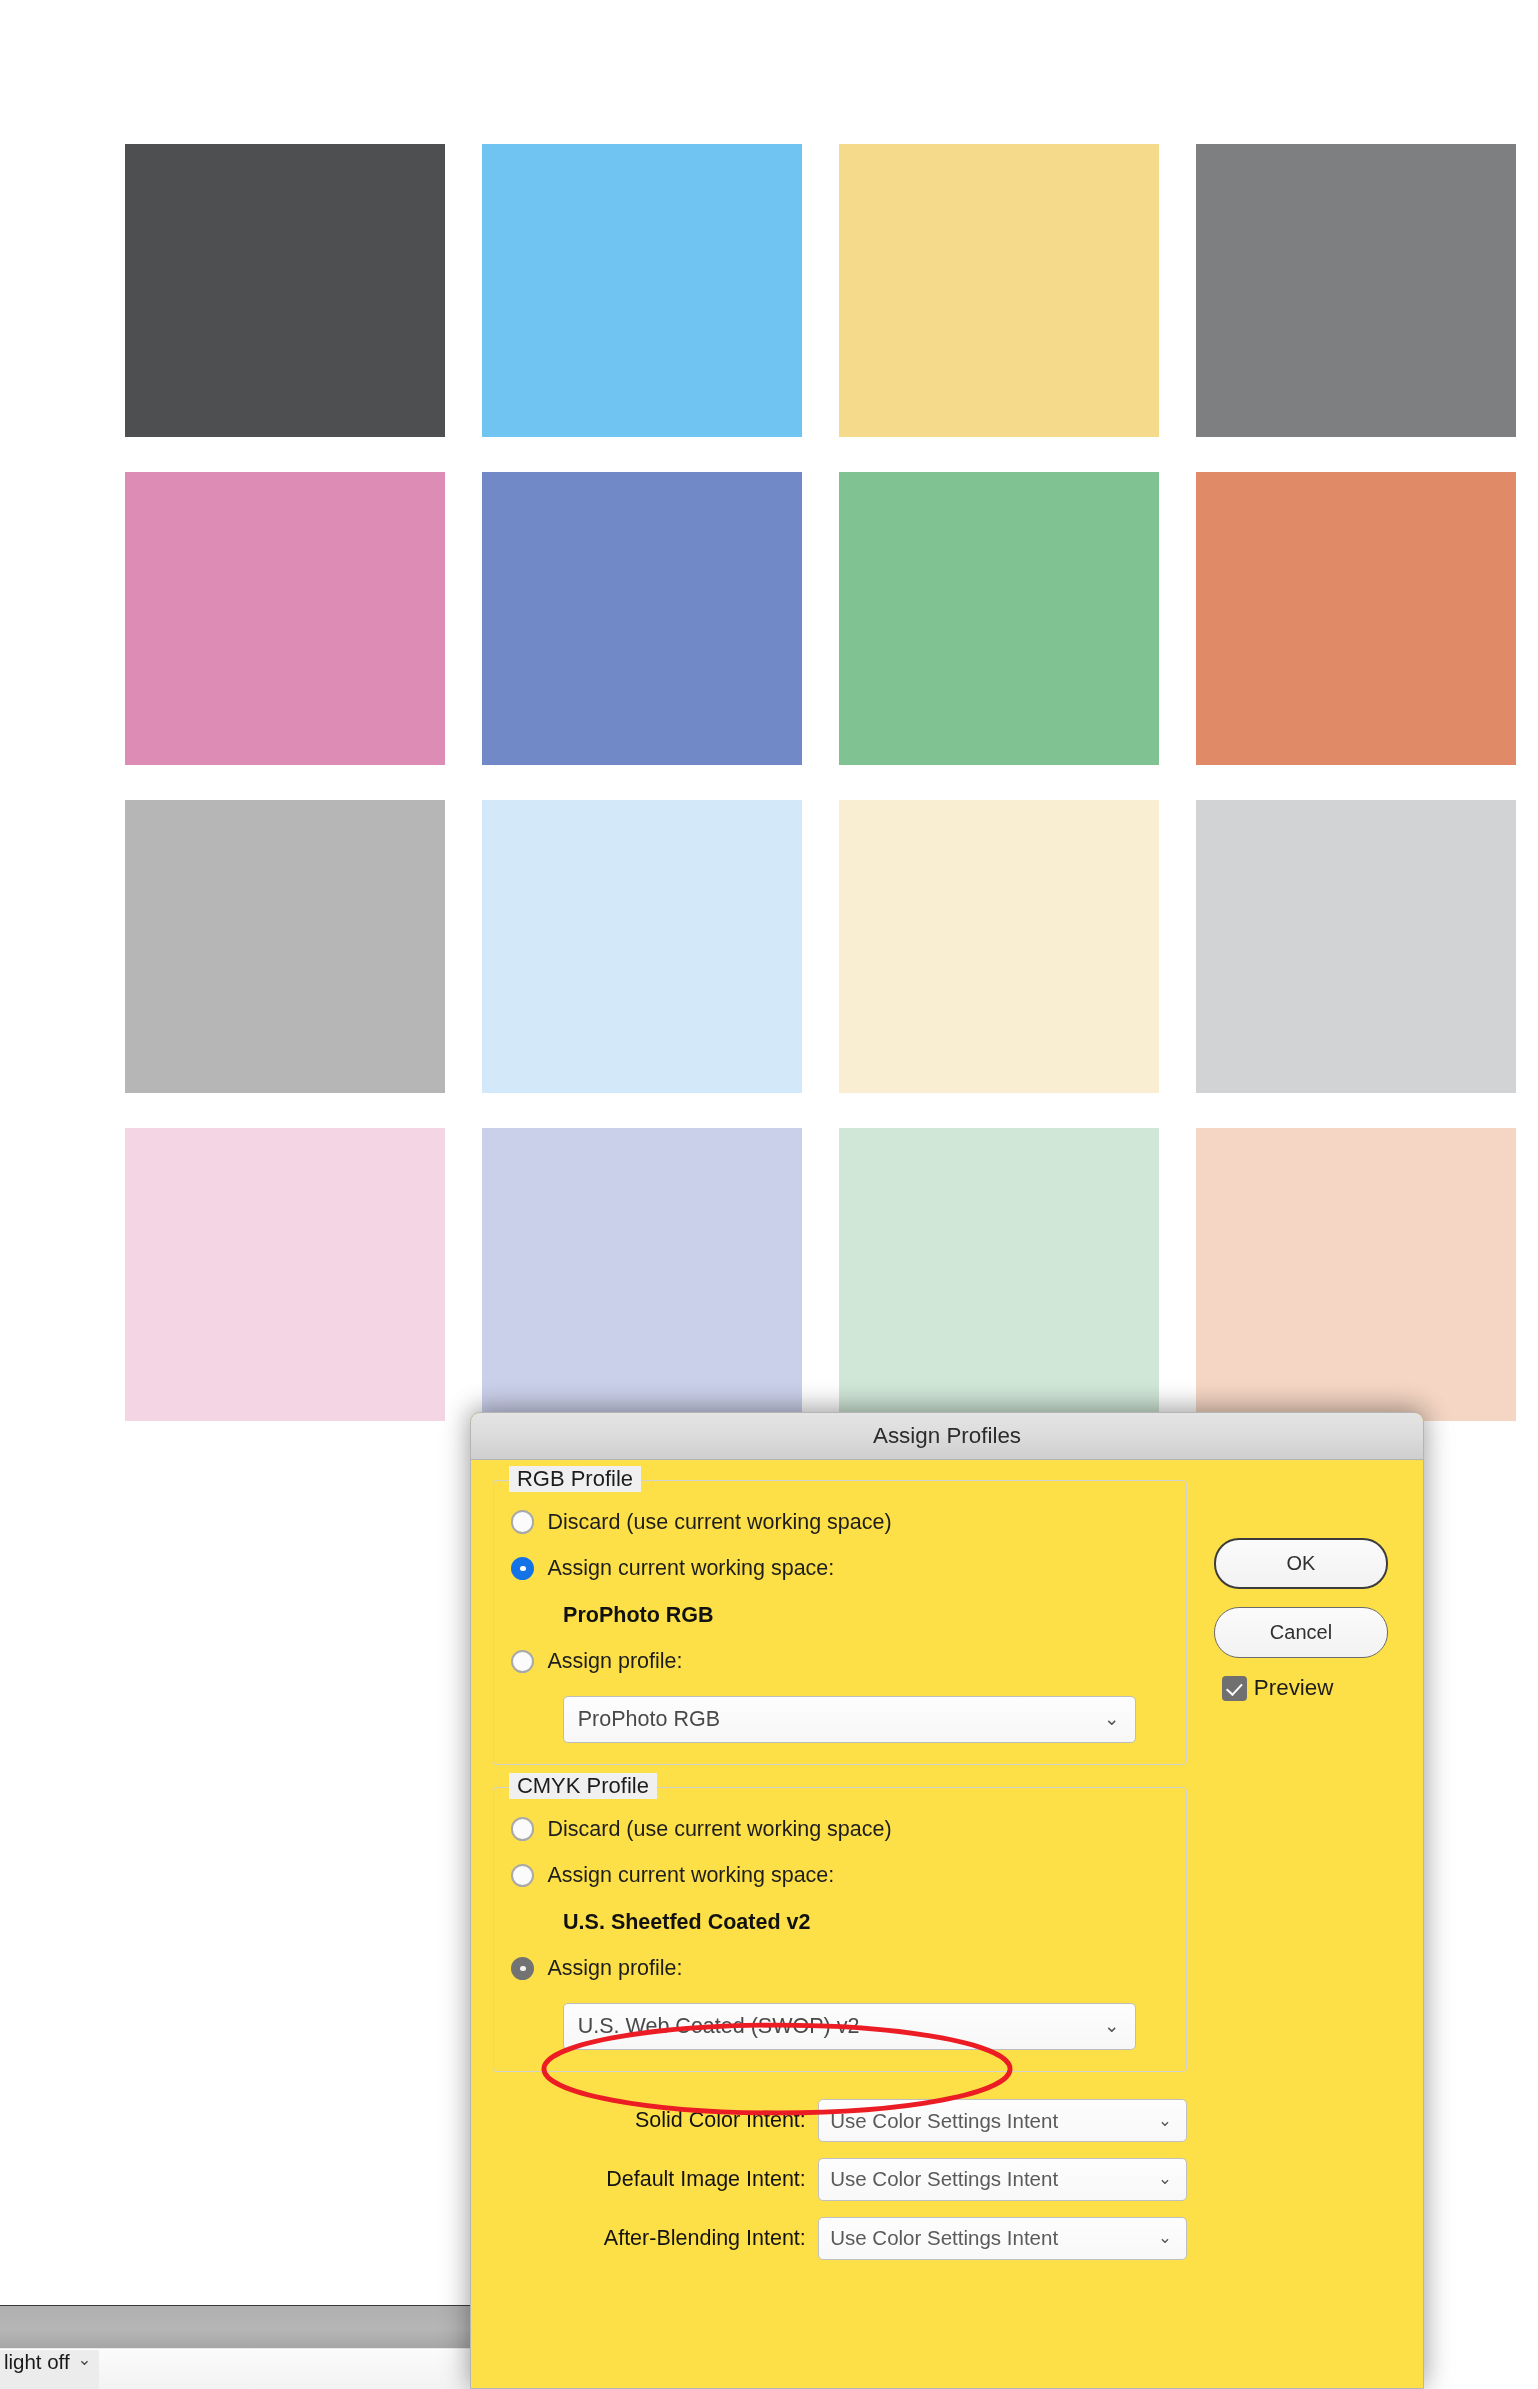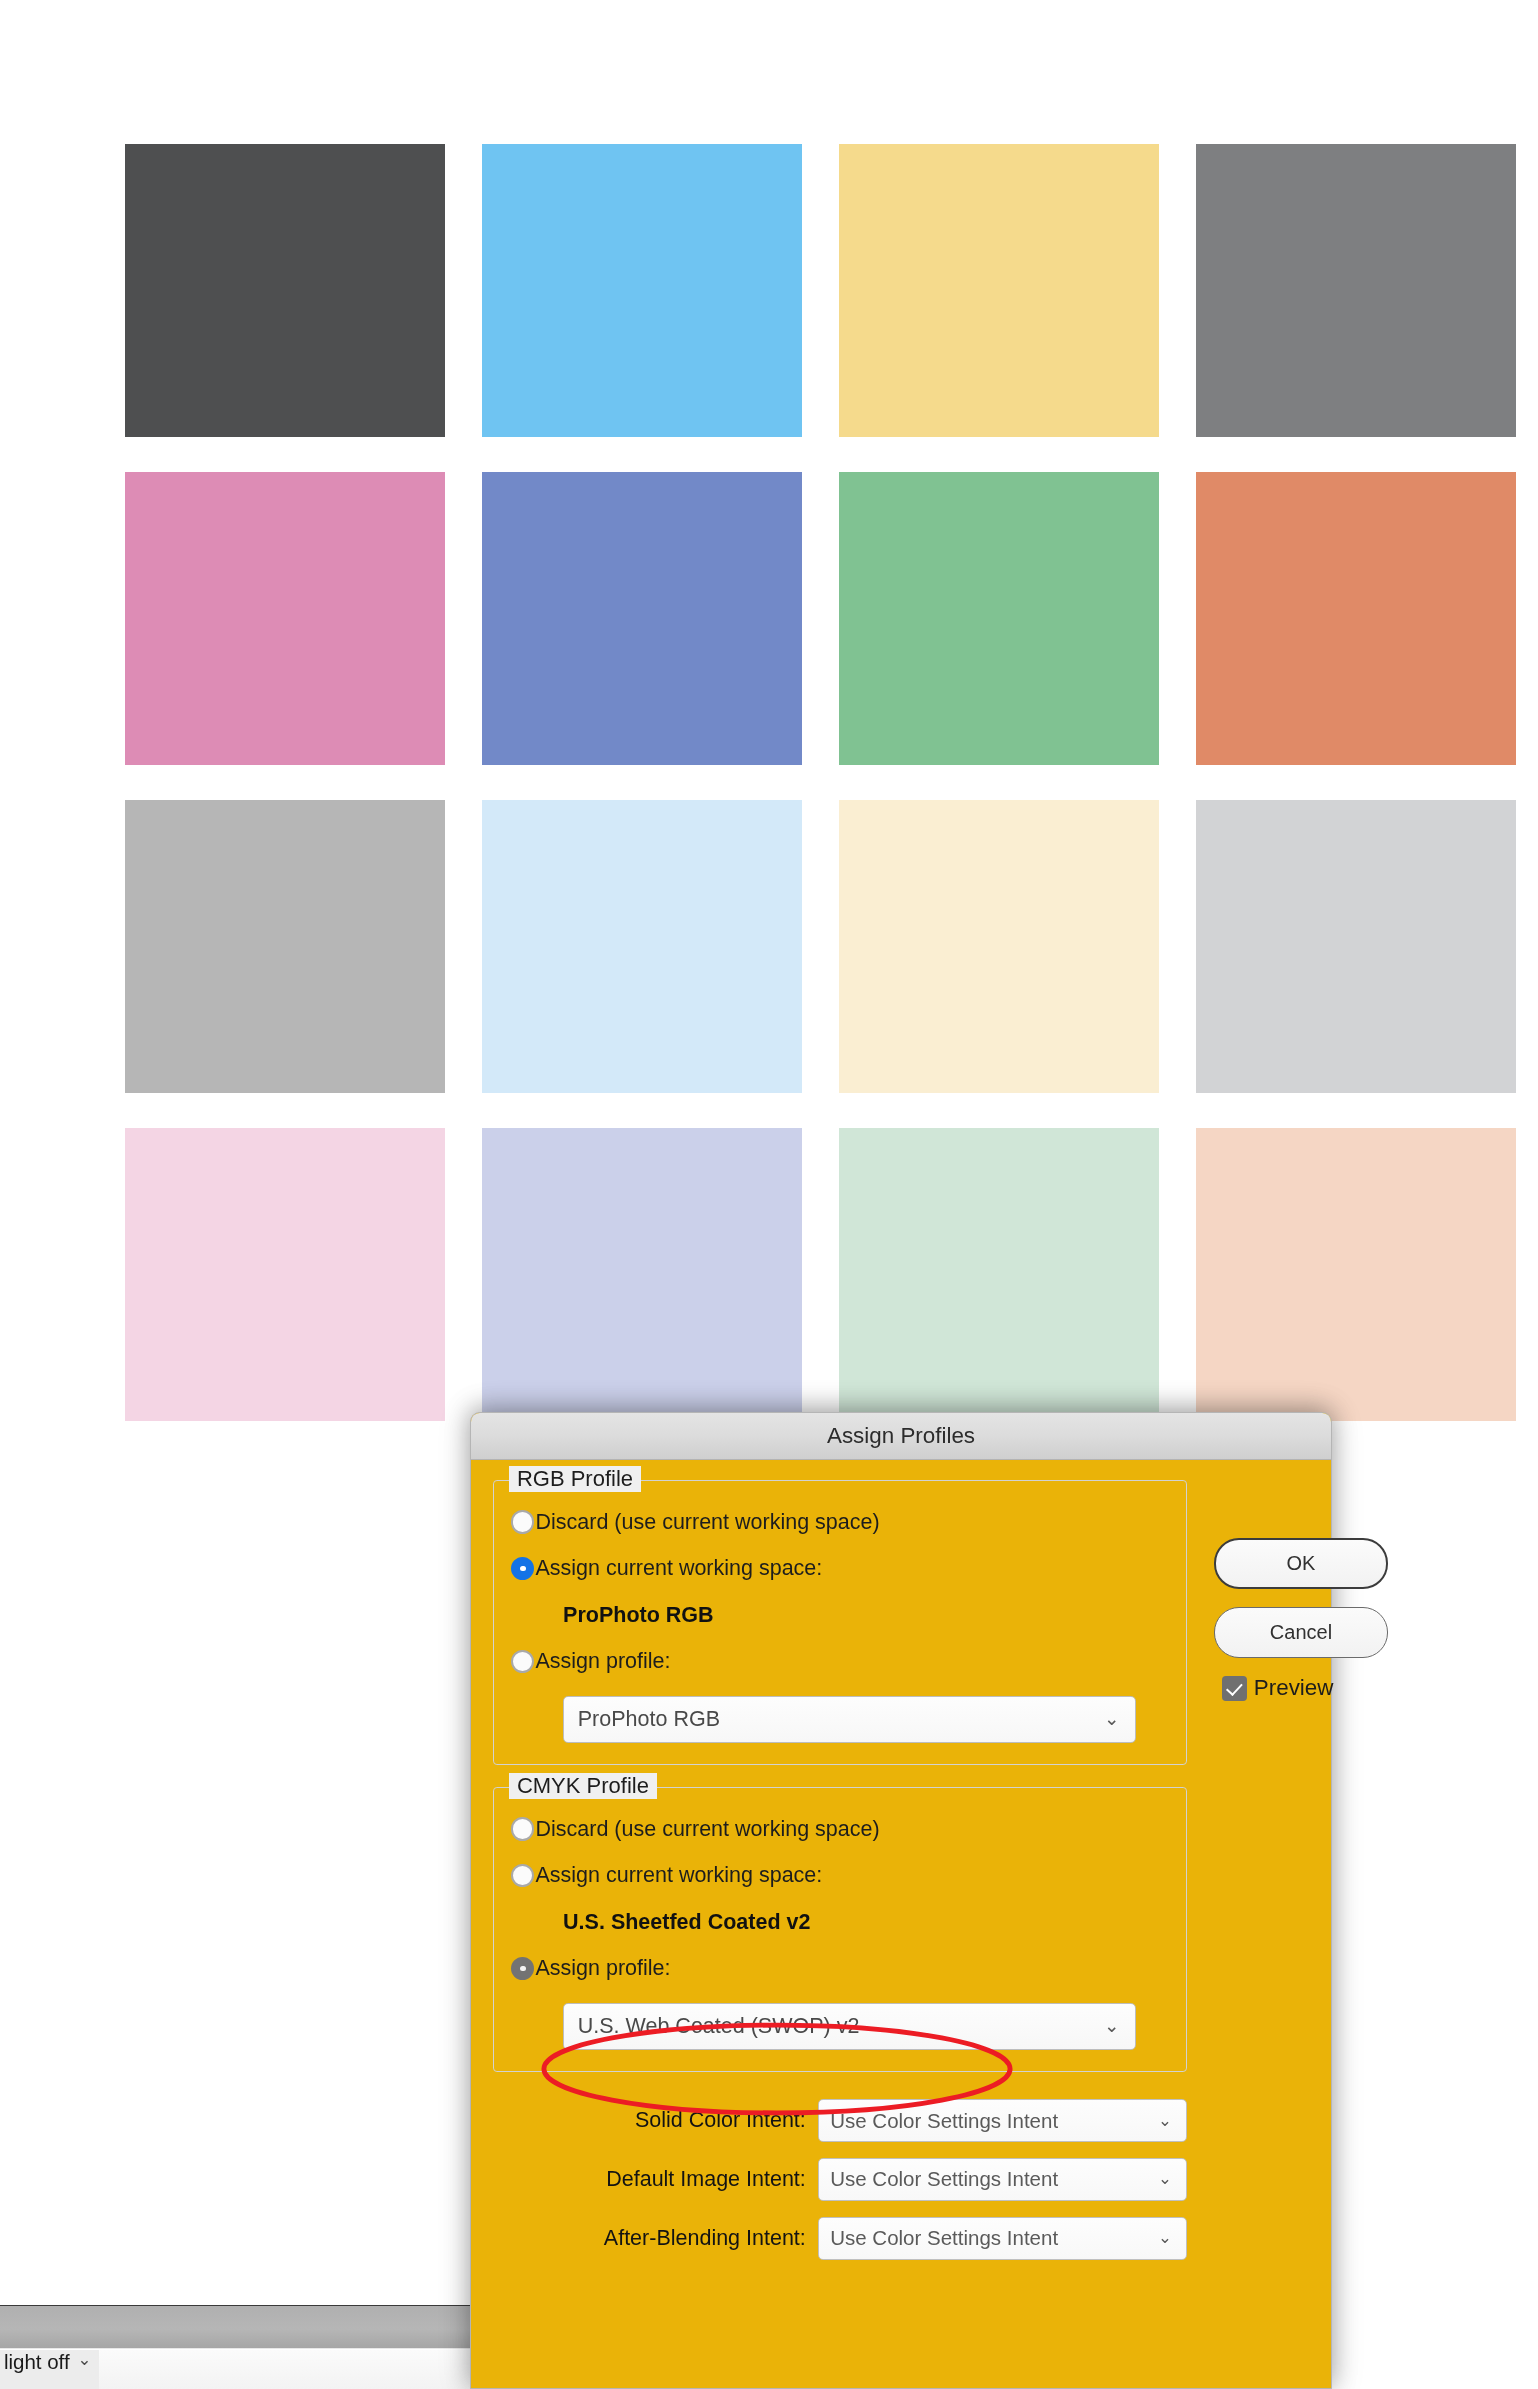--- a/index.html
+++ b/index.html
@@ -48,22 +48,22 @@
     display: flex; align-items: flex-start; gap: 7.8px;
     background: #ececec;
     font-size: 20.5px; color: #1a1a1a;
   }
   #light-off-select .chev { font-size: 16.6px; color: #4a4a4a; }
 
   
   #dialog {
     position: absolute;
     left: 470px; top: 1412px;
-    width: 862px; height: 977px;
-    background: #eab308;
+    width: 954px; height: 977px;
+    background: #fde047;
     border: 1px solid #b5b5b5;
     border-top-left-radius: 9.8px;
     border-top-right-radius: 9.8px;
     box-shadow: 0 -3.9px 25px rgba(0,0,0,0.26), 0 0 33px rgba(0,0,0,0.18);
   }
   #titlebar {
     height: 47px;
     background: linear-gradient(to bottom,#e4e4e4 0%,#dcdcdc 48%,#cfcfcf 100%);
     border-bottom: 1px solid #b3b3b3;
     border-top-left-radius: 8.8px; border-top-right-radius: 8.8px;
@@ -81,21 +81,21 @@
     margin-bottom: 21.5px;
     padding: 29px 17.6px 21.5px 17.6px;
     width: 694px;
   }
   .group-legend {
     position: absolute; top: -14.6px; left: 15.6px;
     background: #f0f0f0; padding: 0 7.8px;
     font-size: 22px; color: #1d1d1d;
   }
 
-  .radio-row { display: flex; align-items: center; gap: 1px; margin-bottom: 21.5px; }
+  .radio-row { display: flex; align-items: center; gap: 13px; margin-bottom: 21.5px; }
   .radio-row:last-child { margin-bottom: 0; }
   .radio {
     width: 23.4px; height: 23.4px; border-radius: 50%;
     border: 2px solid #a9a9a9; background: #fbfbfb;
     flex: 0 0 auto; position: relative;
   }
   .radio.sel-blue { border-color: #1473e6; background: #1473e6; }
   .radio.sel-blue::after {
     content:""; position:absolute; left: 6.8px; top: 6.8px;
     width: 5.9px; height: 5.9px; border-radius: 50%; background: #ffffff;

